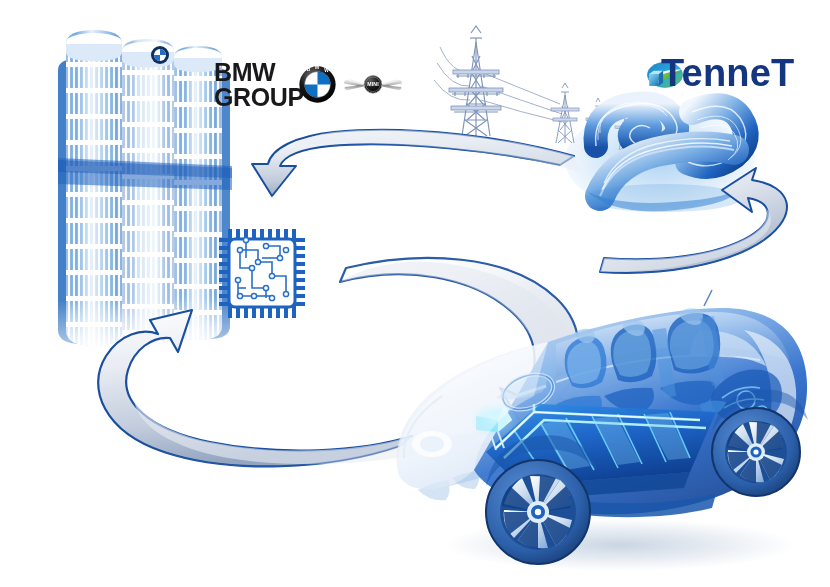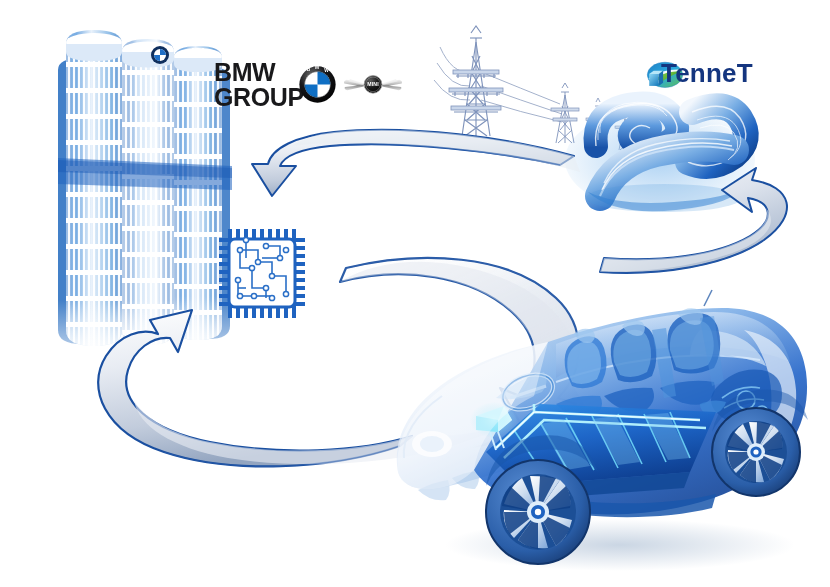--- a/index.html
+++ b/index.html
@@ -9,21 +9,21 @@
 
   .bmw-group-text{
     position:absolute; left:214px; top:60px;
     font-family:"Liberation Sans",sans-serif;
     font-weight:bold; font-size:25px; line-height:25px;
     letter-spacing:-0.4px; color:#19191b; white-space:pre-line;
   }
   .tennet-text{
     position:absolute; left:661px; top:58px;
     font-family:"Liberation Sans",sans-serif;
-    font-weight:bold; font-size:26px; line-height:30px;
+    font-weight:bold; font-size:38px; line-height:30px;
     letter-spacing:0.2px; color:#14357f;
   }
   .logo-wrap{position:absolute;}
   #bmw-roundel{left:299px;top:66px;width:37px;height:37px;}
   #mini-logo{left:342px;top:70px;width:62px;height:29px;}
   #tennet-mark{left:646px;top:60px;width:38px;height:30px;}
 </style>
 </head>
 <body>
 

